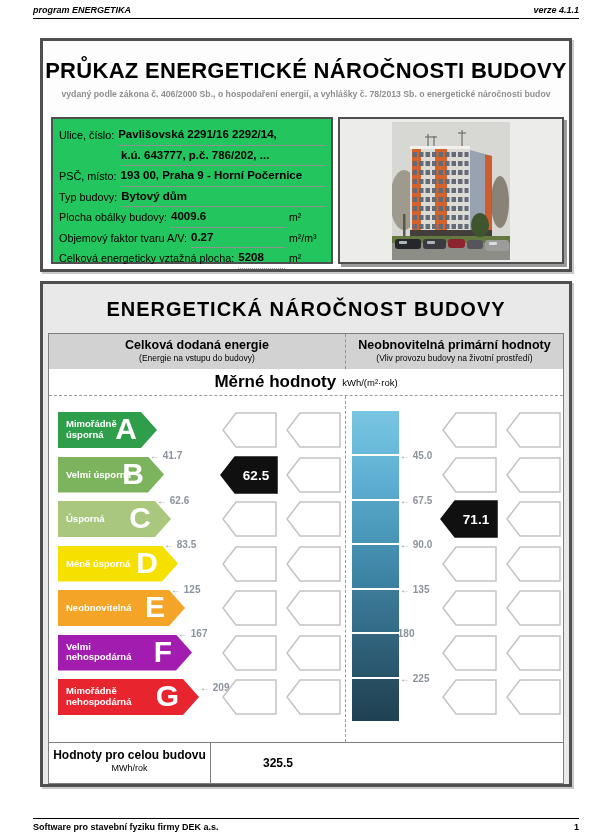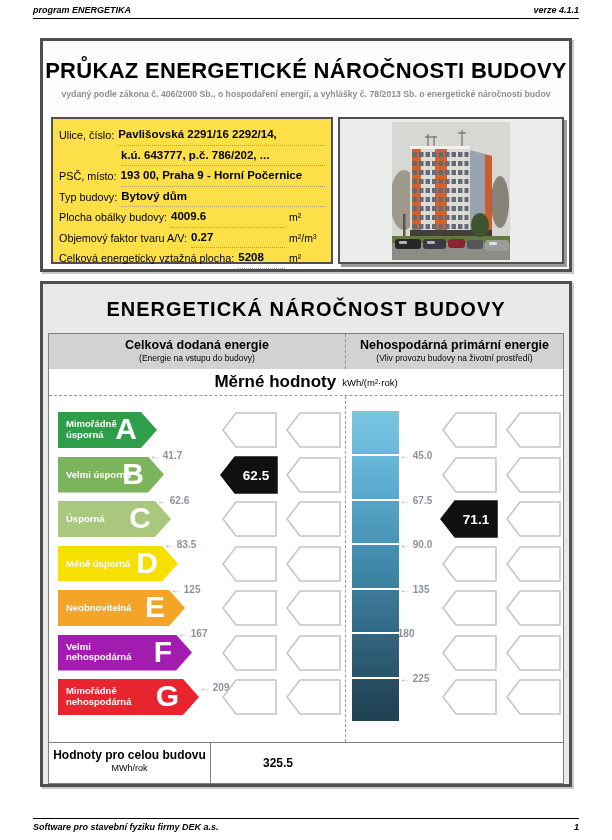--- a/index.html
+++ b/index.html
@@ -7,35 +7,35 @@
     width:612px; height:840px; background:#fff; position:relative;
     font-family:"Liberation Sans", sans-serif; color:#000; overflow:hidden;
   }
   
   .doc-header { position:absolute; top:5px; left:33px; right:33px;
     display:flex; justify-content:space-between;
     font-size:9px; font-weight:bold; font-style:italic;
     border-bottom:1.5px solid #000; padding-bottom:3px; }
   .doc-footer { position:absolute; top:818px; left:33px; right:33px;
     display:flex; justify-content:space-between;
-    font-size:9px; font-weight:bold; font-style:italic;
+    font-size:9px; font-weight:bold; 
     border-top:1.5px solid #000; padding-top:3px; }
 
   
   .box1 { position:absolute; top:38px; left:40px; width:532px; height:234px;
     box-sizing:border-box; border:3px solid #4f4f4f; background:#fdfdfd;
     box-shadow:2px 2px 0 #c9c9c9; }
   .cert-title { margin:0; padding-top:17px; text-align:center;
     font-size:22px; font-weight:bold; letter-spacing:.3px; }
   .cert-subtitle { margin:5px 10px 0; text-align:center;
     font-size:8.7px; font-weight:bold; color:#8f8f8f; }
   .info-wrap { position:absolute; left:8px; right:5px; top:76px; bottom:5px;
     display:flex; gap:5px; }
   .info-box { width:282px; box-sizing:border-box; border:2px solid #4f4f4f;
-    background:#fde047; padding:6px 6px 0 6px; }
+    background:#22c55e; padding:6px 6px 0 6px; }
   .bi-row { display:flex; align-items:flex-end; line-height:19.5px;
     font-size:10.8px; white-space:nowrap; }
   .bi-label { padding-right:4px; }
   .bi-val { font-weight:bold; font-size:11.5px; flex:1;
     border-bottom:1px dotted #9a9a9a; overflow:hidden; }
   .bi-unit { width:36px; font-size:10.5px; padding-left:4px; }
   .bi-indent { padding-left:62px; }
   .photo-box { flex:1; box-sizing:border-box; border:2px solid #4f4f4f;
     background:#ececea; box-shadow:3px 3px 0 #9a9a9a; position:relative; }
   .photo-box svg { position:absolute; left:50%; top:50%;
@@ -197,21 +197,21 @@
 
 <section class="box2">
   <h2 class="energy-title">ENERGETICKÁ NÁROČNOST BUDOVY</h2>
   <div class="chart-box">
     <div class="col-band">
       <div class="col-cell cleft">
         <div class="col-title">Celková dodaná energie</div>
         <div class="col-sub">(Energie na vstupu do budovy)</div>
       </div>
       <div class="col-cell cright">
-        <div class="col-title">Nehospodárná primární energie</div>
+        <div class="col-title">Neobnovitelná primární hodnoty</div>
         <div class="col-sub">(Vliv provozu budovy na životní prostředí)</div>
       </div>
     </div>
     <div class="measured">
       <span class="measured-label">Měrné hodnoty</span>
       <span class="measured-unit">kWh/(m²·rok)</span>
     </div>
     <div class="rows" id="rows">
       <div class="center-div"></div>
     <div class="class-arrow" style="top: 16px; left: 9px; width: 99px; background: rgb(46, 158, 75);">

